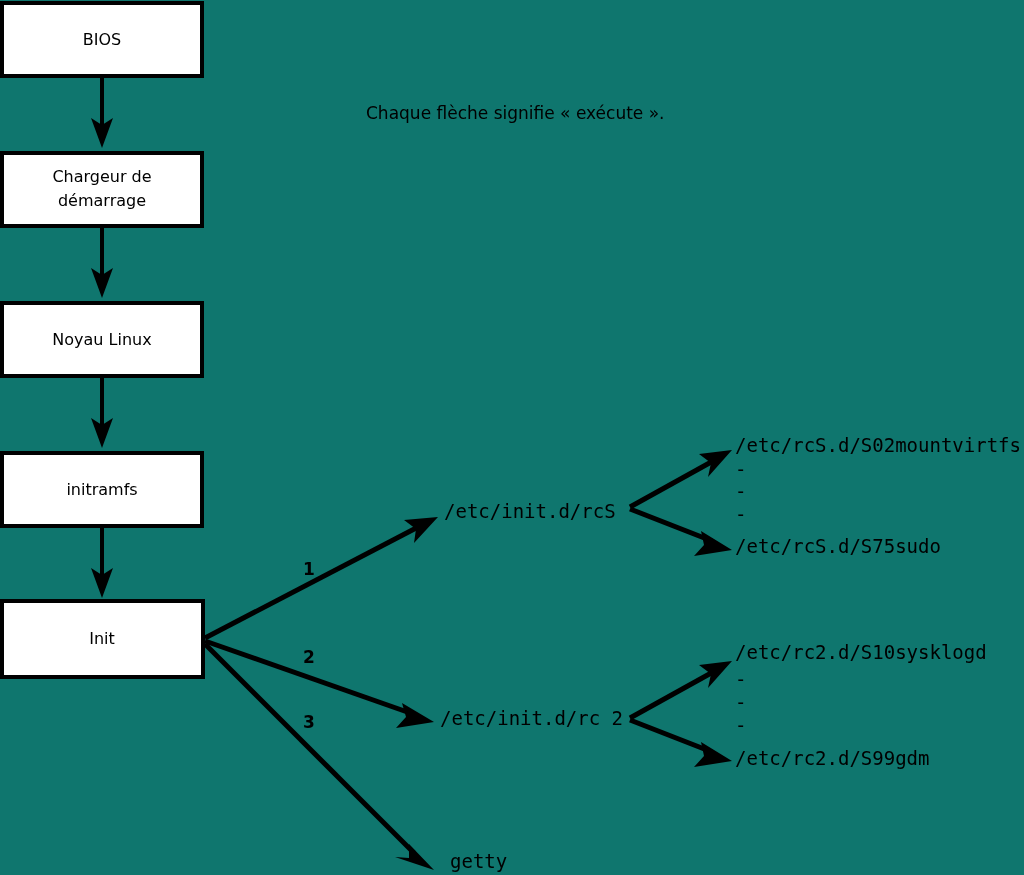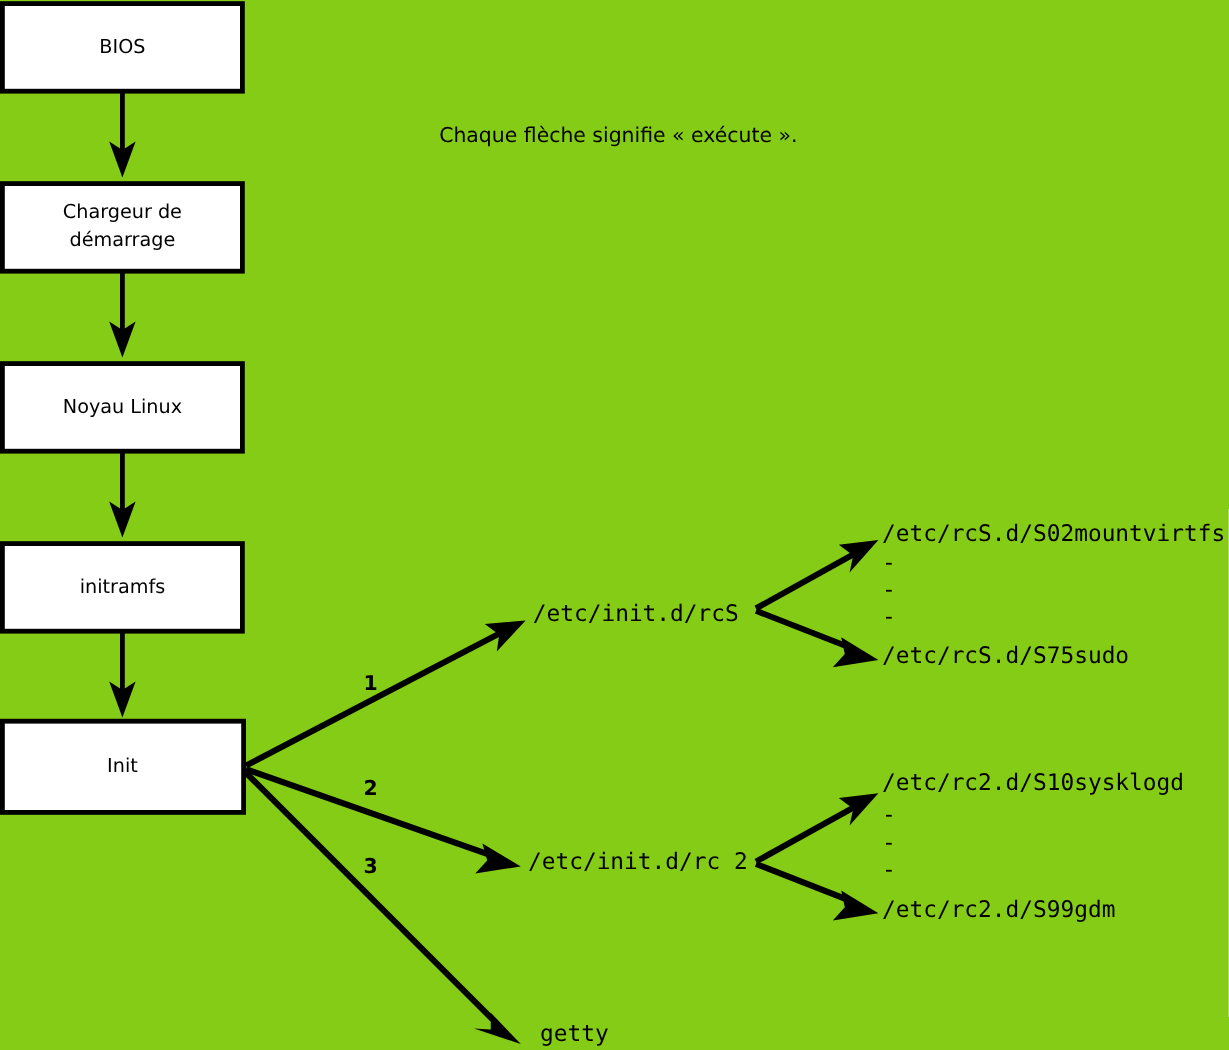--- a/index.html
+++ b/index.html
@@ -10,21 +10,21 @@
   body {
     width: 1024px;
     height: 875px;
     font-family: "DejaVu Sans", sans-serif;
     overflow: hidden;
   }
   #diagram-root {
     position: relative;
     width: 1024px;
     height: 875px;
-    background: #84cc16;
+    background: #0f766e;
   }
   svg#boot-diagram {
     display: block;
     width: 1024px;
     height: 875px;
   }
   .box-rect {
     fill: #ffffff;
     stroke: #000000;
     stroke-width: 4;

